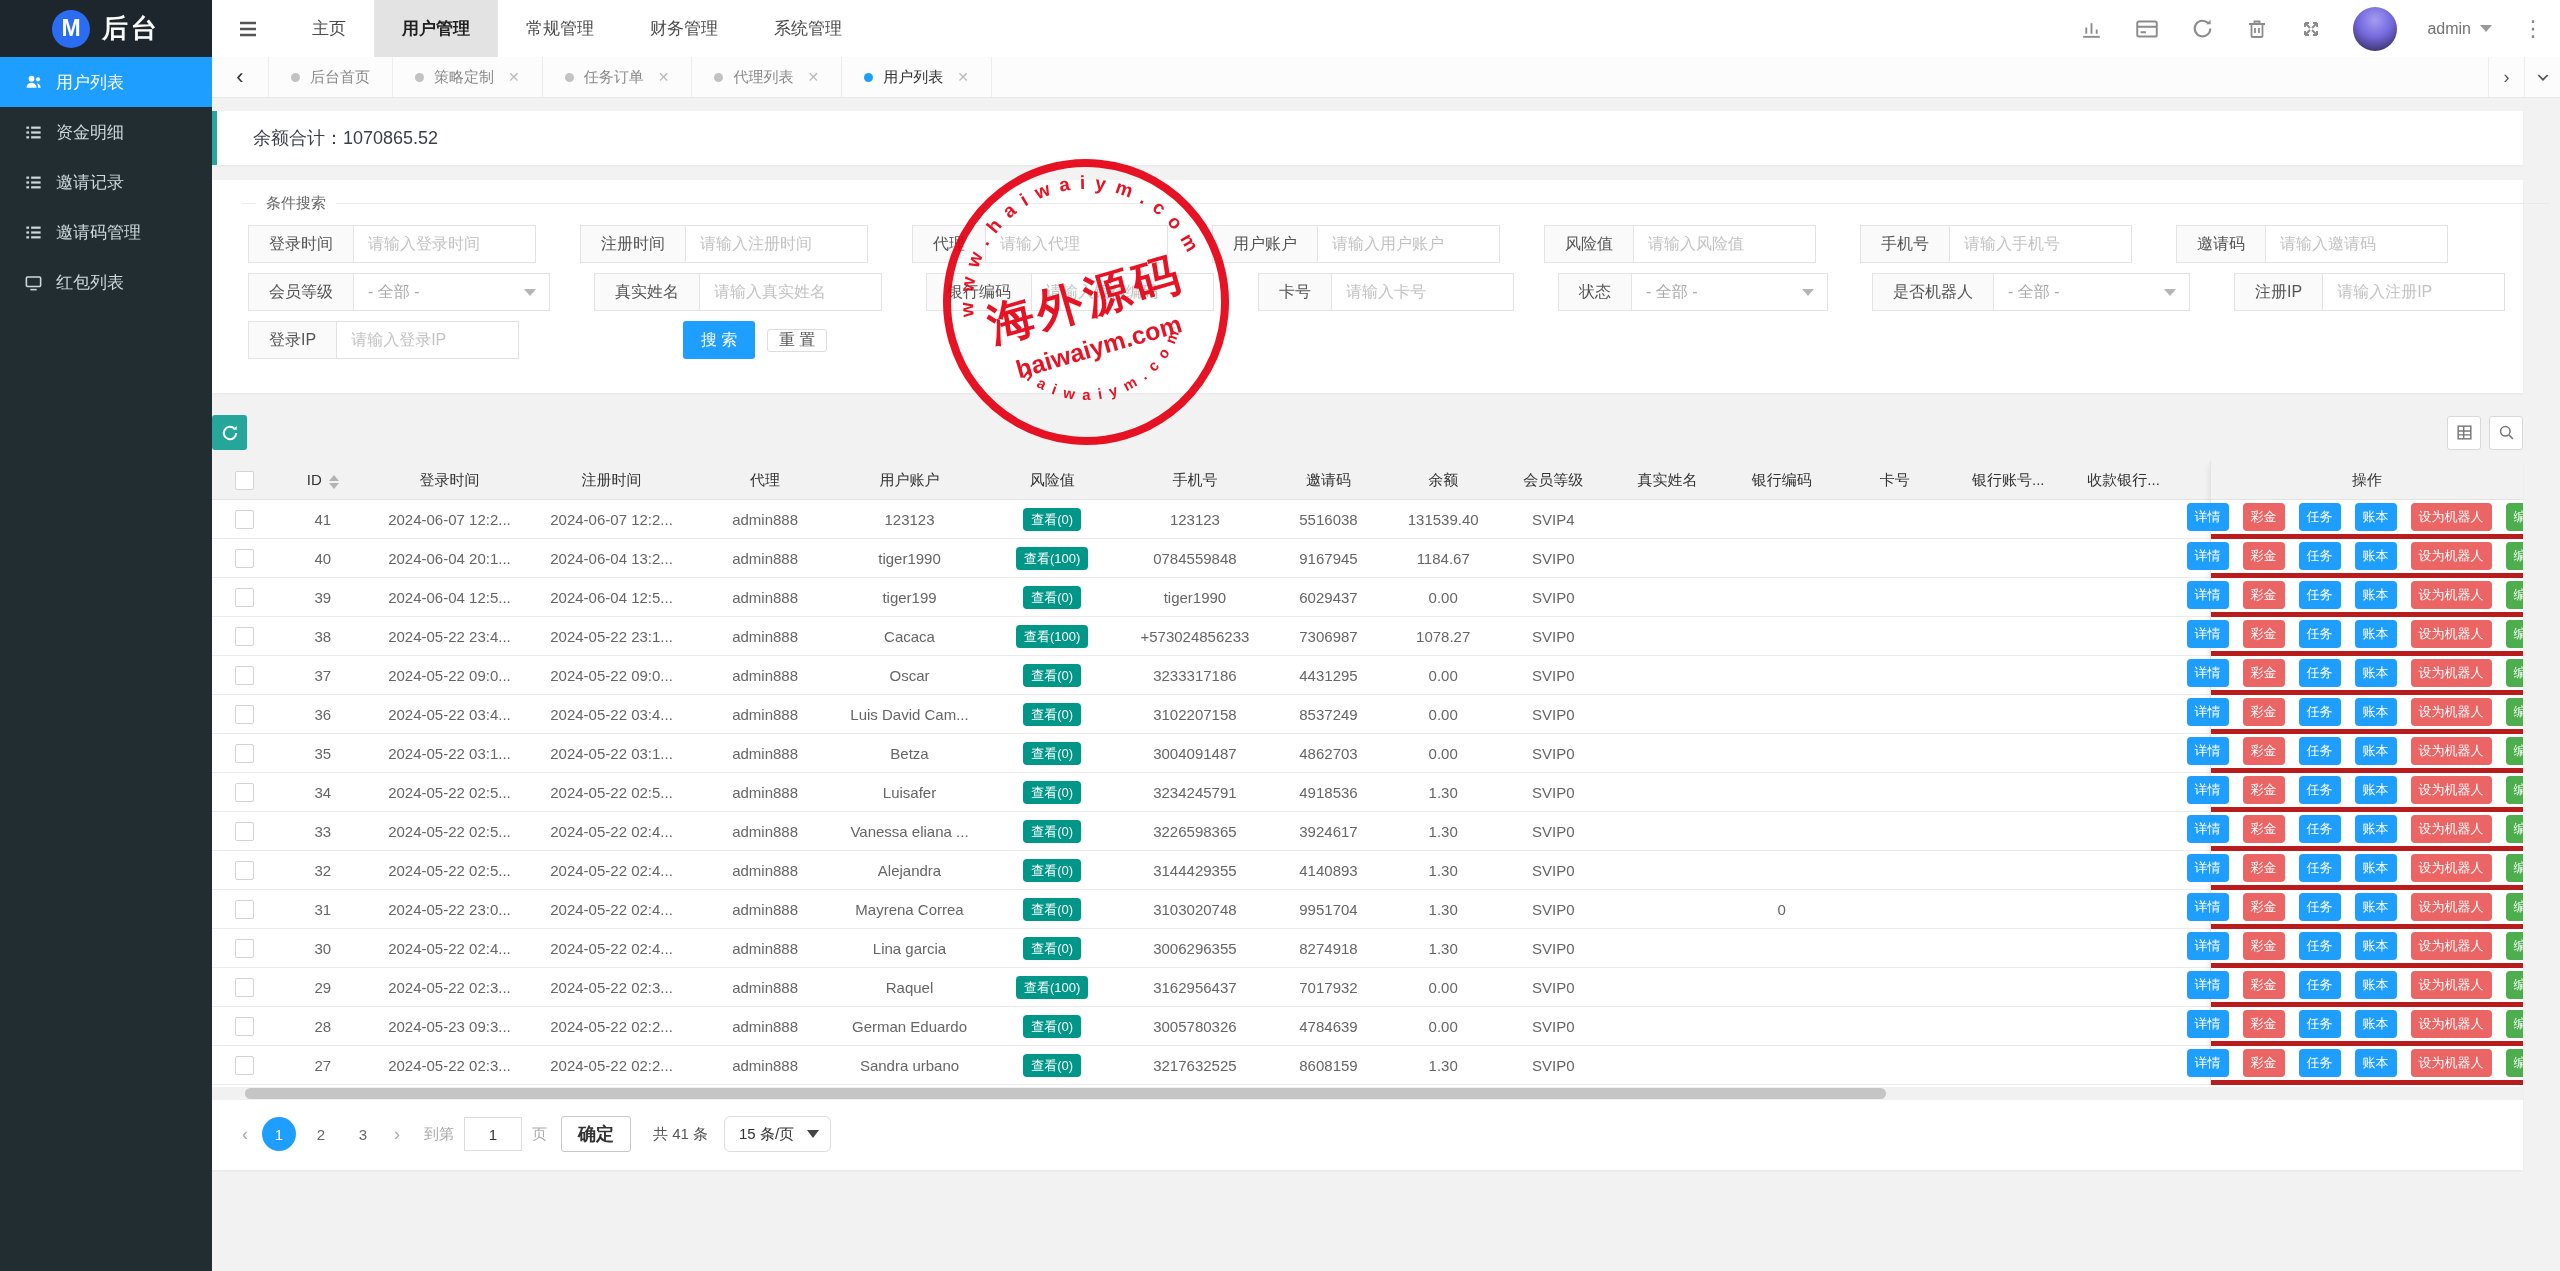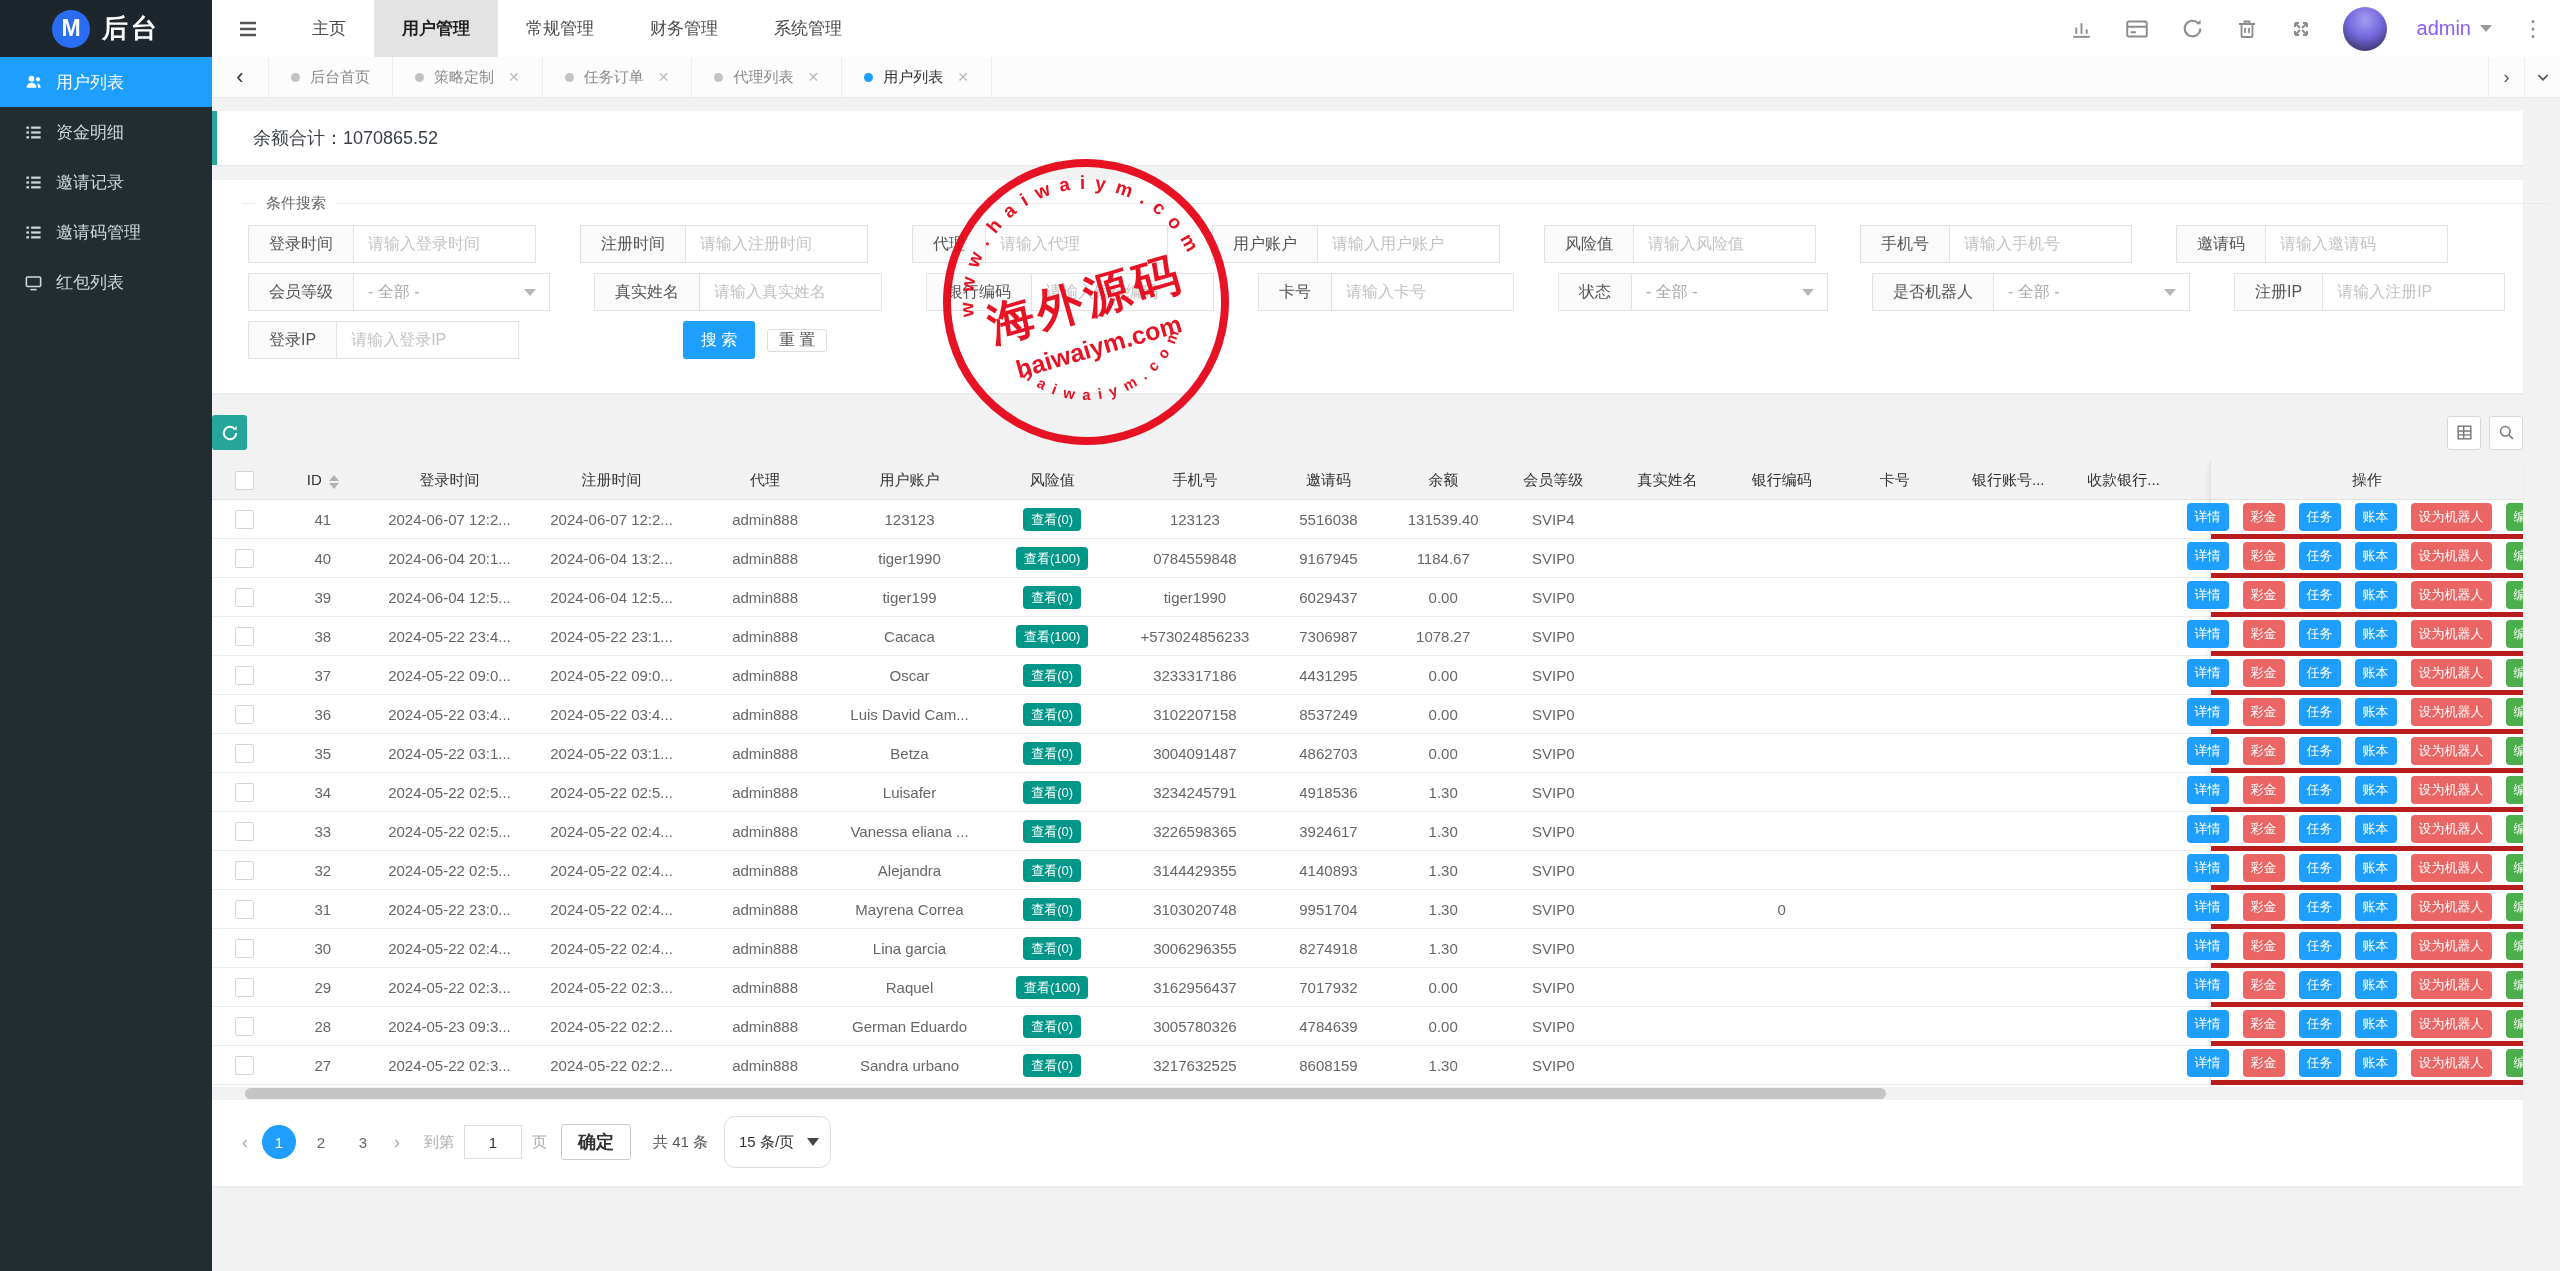--- a/index.html
+++ b/index.html
@@ -14,21 +14,21 @@
   .logo-circle { width:38px; height:38px; border-radius:50%; background:#2b6df2; color:#fff;
                  font-weight:bold; font-size:23px; display:flex; align-items:center; justify-content:center; }
   .logo-title { color:#fff; font-size:26px; font-weight:bold; letter-spacing:3px; }
   .menu-toggle { width:72px; display:flex; align-items:center; justify-content:center; cursor:pointer; }
   .nav-item { display:flex; align-items:center; padding:0 28px; font-size:17px; color:#4a4a4a; cursor:pointer; }
   .nav-item.active { background:#e3e3e3; color:#1f1f1f; font-weight:bold; }
   .top-actions { margin-left:auto; display:flex; align-items:center; gap:30px; padding-right:16px; }
   .icon-btn { display:flex; align-items:center; justify-content:center; color:#8c8c8c; cursor:pointer; }
   .avatar { width:44px; height:44px; border-radius:50%;
             background:radial-gradient(circle at 50% 30%, #a59df0 0%, #7468dd 45%, #433a78 80%, #2e2752 100%); }
-  .admin-wrap { display:flex; align-items:center; gap:9px; color:#8b5cf6; font-size:20px; cursor:pointer; }
+  .admin-wrap { display:flex; align-items:center; gap:9px; color:#737373; font-size:16px; cursor:pointer; }
   .caret-down { width:0; height:0; border-left:6px solid transparent; border-right:6px solid transparent;
                 border-top:7px solid #9a9a9a; }
   .kebab { color:#888; font-size:22px; line-height:1; cursor:pointer; }
 
   
   .tabbar { position:absolute; top:57px; left:212px; right:0; height:41px; background:#fcfcfc;
             border-bottom:1px solid #e8e8e8; display:flex; z-index:20; }
   .tab-arrow { width:57px; display:flex; align-items:center; justify-content:center; font-size:22px;
                color:#333; border-right:1px solid #ededed; cursor:pointer; }
   #tabs { display:flex; }
@@ -119,21 +119,21 @@
             justify-content:center; color:#666; margin:0 4px; cursor:pointer; }
   .pg-num.active { background:#1e9fff; color:#fff; }
   .pg-jump { color:#ababab; margin-left:14px; }
   .pg-input { width:58px; height:34px; border:1px solid #ddd; text-align:center; font-size:15px;
               color:#333; margin:0 10px; outline:none; font-family:"Liberation Sans",sans-serif; }
   .pg-suffix { color:#ababab; }
   .pg-confirm { height:36px; padding:0 16px; background:#fff; border:1px solid #c9c9c9; border-radius:3px;
                 font-size:18px; color:#333; font-weight:bold; margin:0 14px; cursor:pointer;
                 font-family:"Liberation Sans",sans-serif; }
   .pg-total { margin:0 8px; color:#555; }
-  .pg-size { height:52px; border:1px solid #ddd; border-radius:11px; display:flex; align-items:center;
+  .pg-size { height:36px; border:1px solid #ddd; border-radius:6px; display:flex; align-items:center;
              padding:0 36px 0 14px; position:relative; color:#333; background:#fff; margin-left:8px; cursor:pointer; }
   .pg-size .sel-caret { position:absolute; right:11px; width:0; height:0;
              border-left:6px solid transparent; border-right:6px solid transparent; border-top:8px solid #444; }
 
   
   .stamp { position:absolute; left:936px; top:152px; width:300px; height:300px; z-index:40;
            transform:rotate(-16deg); opacity:.92; pointer-events:none; }
 </style>
 </head>
 <body>

